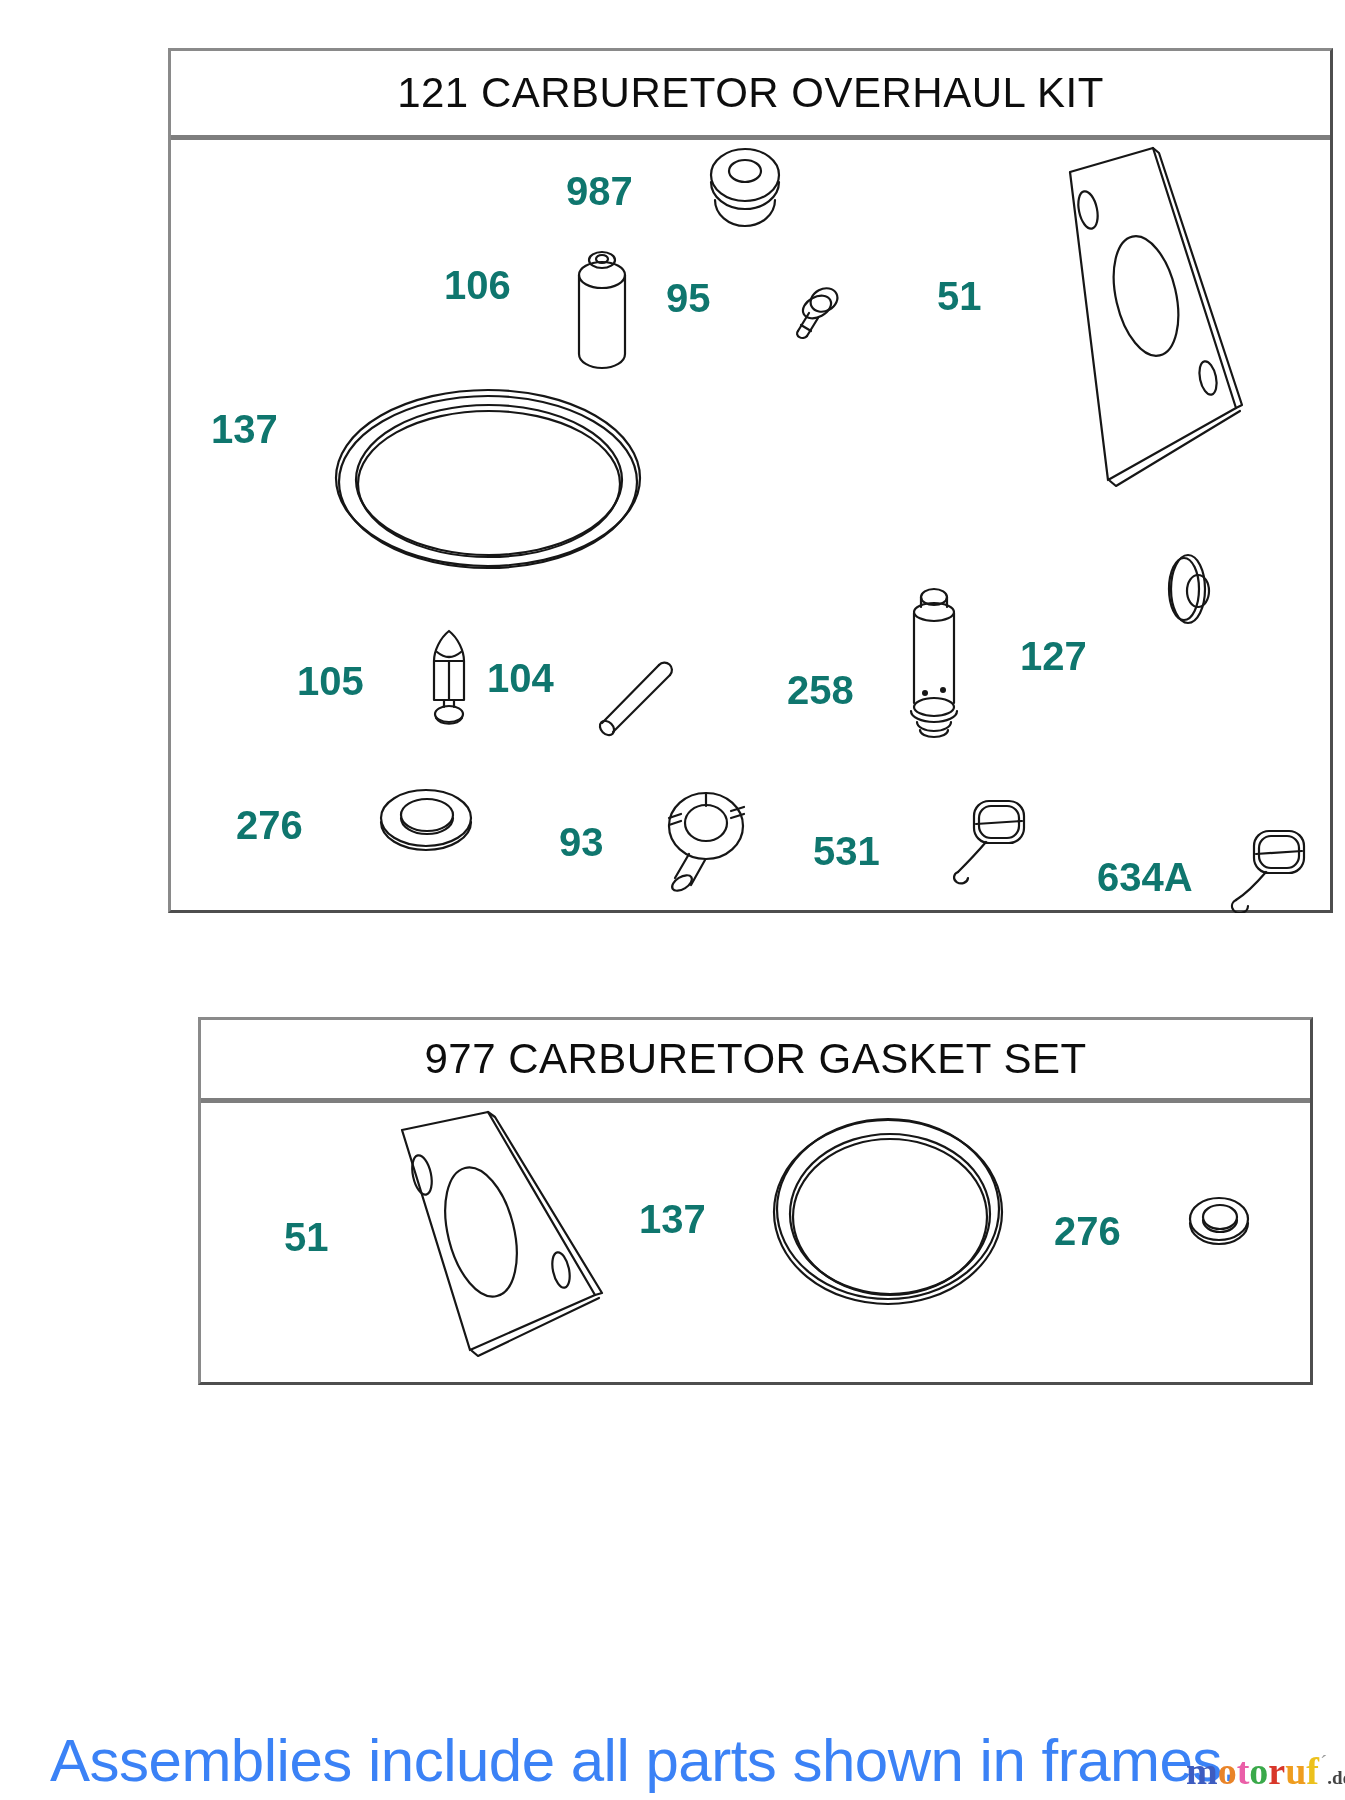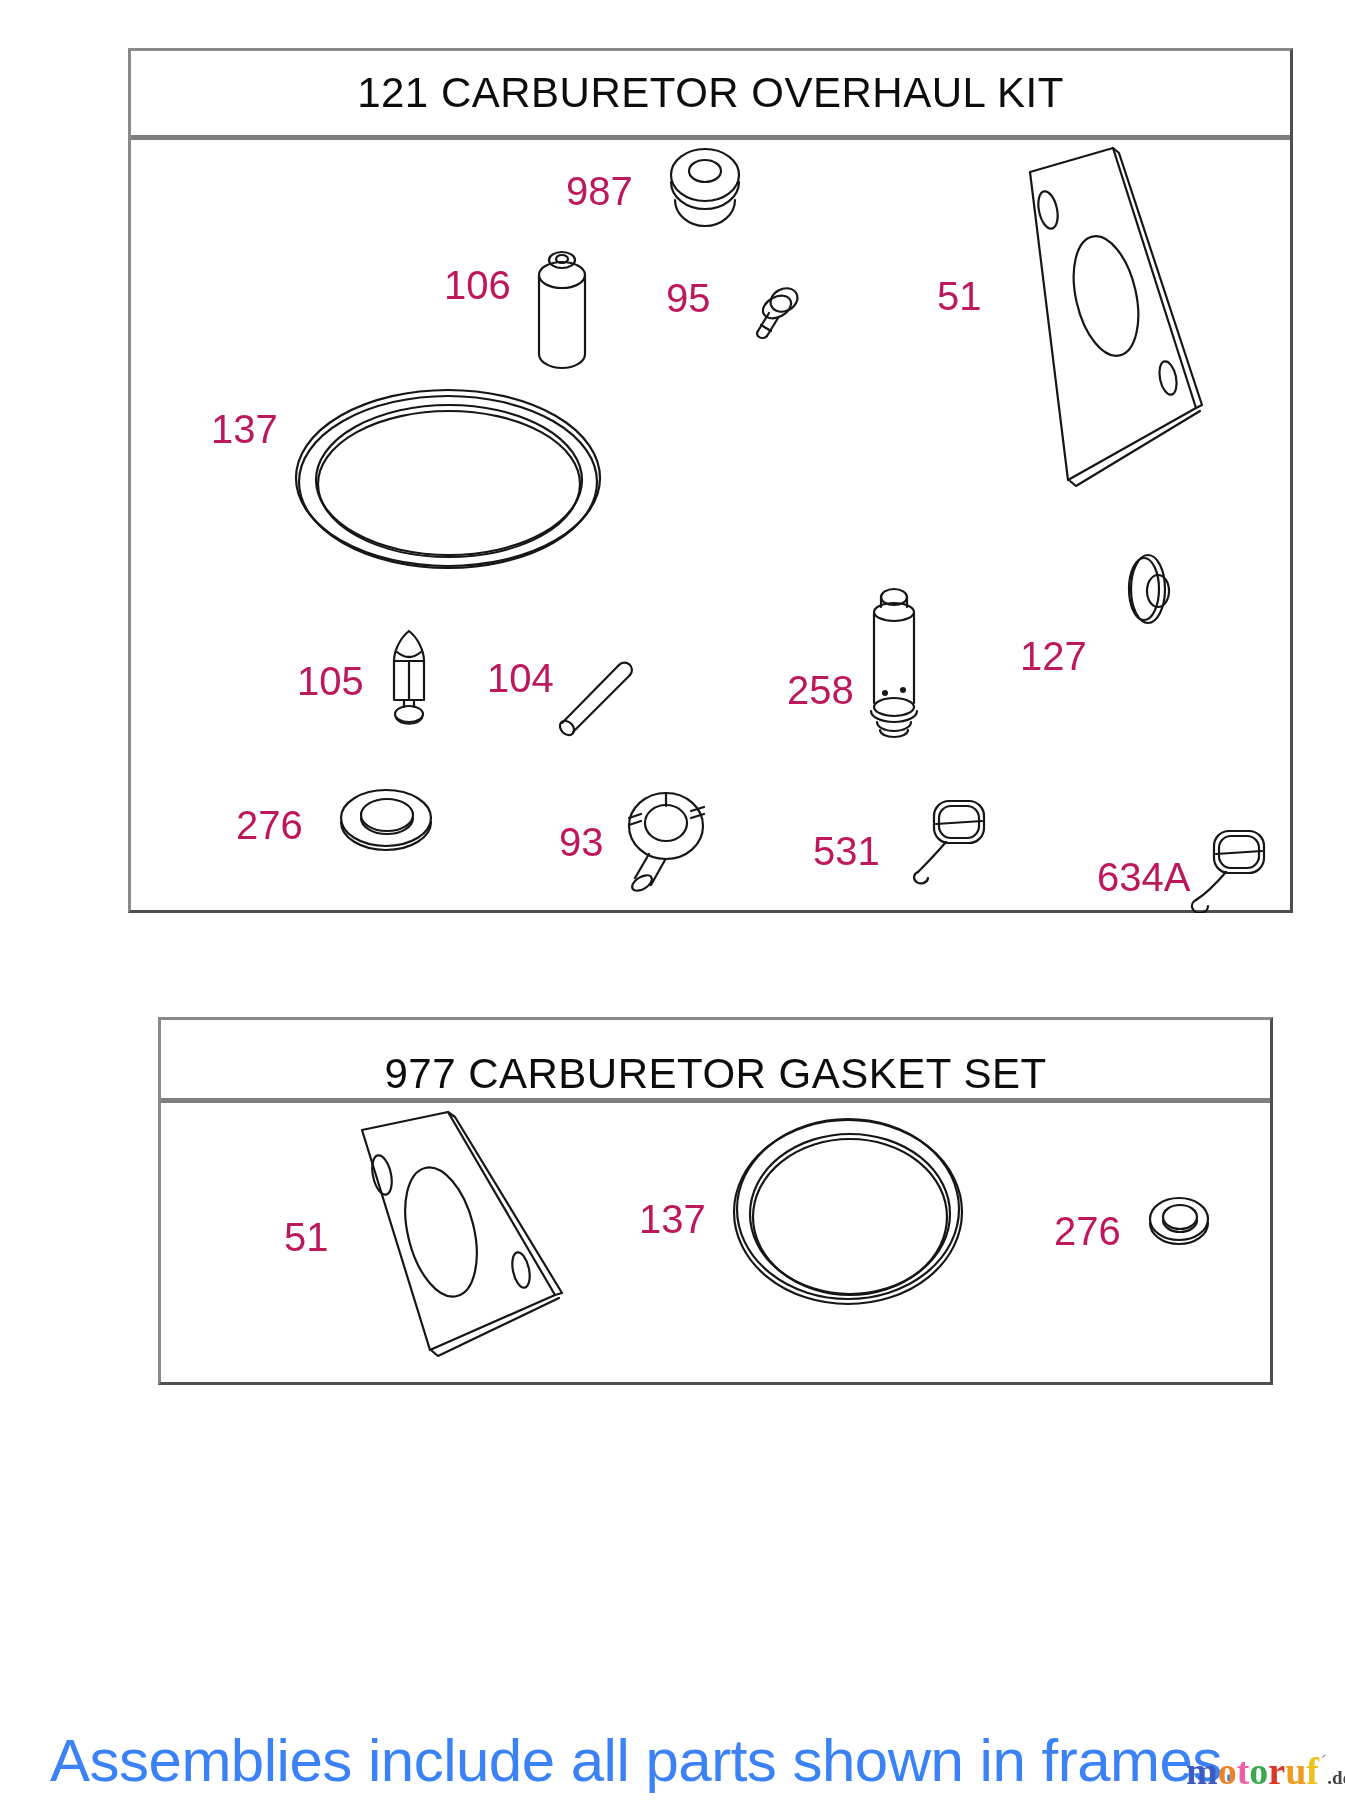--- a/index.html
+++ b/index.html
@@ -5,36 +5,36 @@
   html,body { margin:0; padding:0; }
   body {
     width:1345px; height:1800px; position:relative;
     background:#ffffff; overflow:hidden;
     font-family:"Liberation Sans", sans-serif;
     color:#0d0d0d;
   }
   .frame {
     position:absolute; box-sizing:border-box; background:#ffffff;
     border:3px solid #4e4e4e;
-    border-top-color:#8a8a8a; border-left-color:#8a8a8a;
+    border-top-color:#8a8a8a; border-left-color:#8a8a8a;margin-left:40px;
   }
   #frame1 { left:128px; top:48px;  width:1165px; height:865px; }
   #frame2 { left:158px; top:1017px; width:1115px; height:368px; }
   .frame-header {
     border-bottom:5px solid #7e7e7e;
     display:flex; align-items:center; justify-content:center;
   }
   #frame1 .frame-header { height:84px; }
-  #frame2 .frame-header { height:78px;align-items:flex-end; }
+  #frame2 .frame-header { height:78px; }
   .frame-title { font-size:42px; letter-spacing:0.5px; white-space:nowrap; color:#0d0d0d; }
   .frame svg { position:absolute; left:-3px; top:-3px; pointer-events:none; }
   svg .ln { stroke:#161616; stroke-width:2.2; fill:none; stroke-linecap:round; stroke-linejoin:round; }
   svg .dot { fill:#161616; stroke:none; }
   .part-label {
-    position:absolute; font-size:40px; line-height:1; white-space:nowrap; color:#be185d;
+    position:absolute; font-size:40px; line-height:1; white-space:nowrap; color:#0f766e;font-weight:bold;
   }
   .caption {
     position:absolute; left:50px; top:1726px; font-size:60px; letter-spacing:-0.5px;
     white-space:nowrap; color:#3b82f6;
   }
   .logo {
     position:absolute; left:1186px; top:1752px; line-height:1; white-space:nowrap;
     font-family:"Liberation Serif", serif; font-weight:bold; font-size:38px;
   }
   .logo .tick { font-size:22px; vertical-align:14px; margin-left:1px; font-weight:normal; color:#9a9a9a; }

